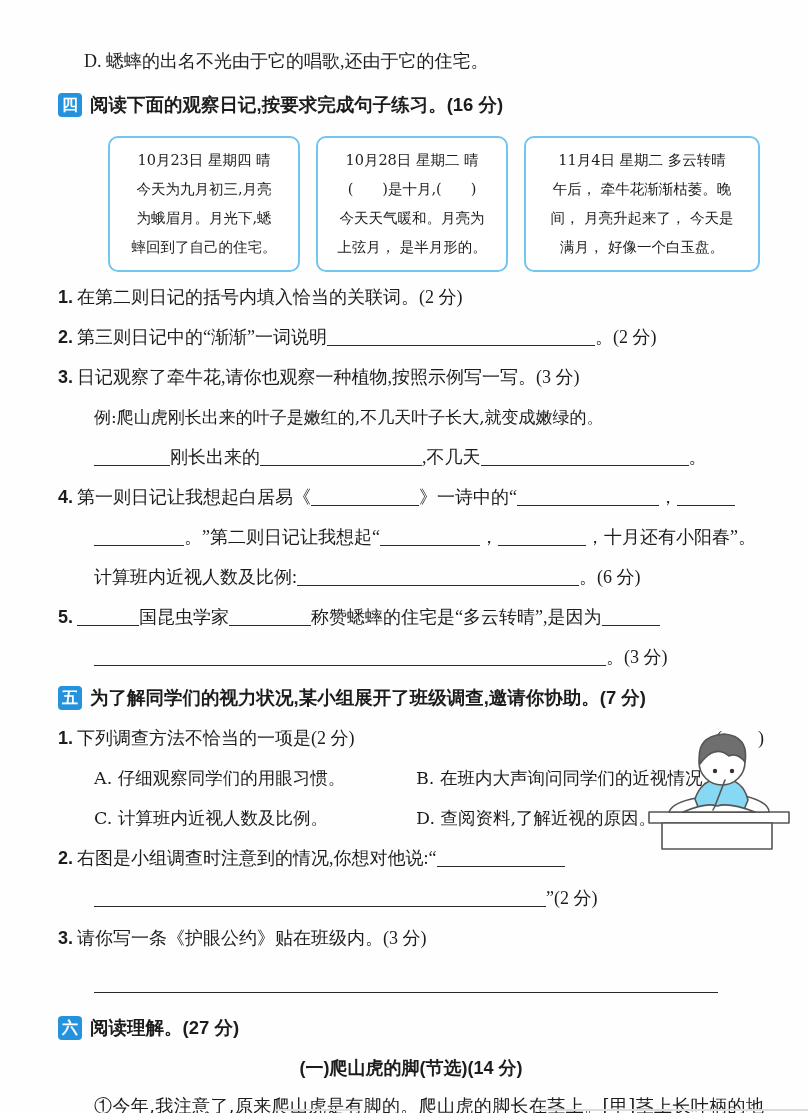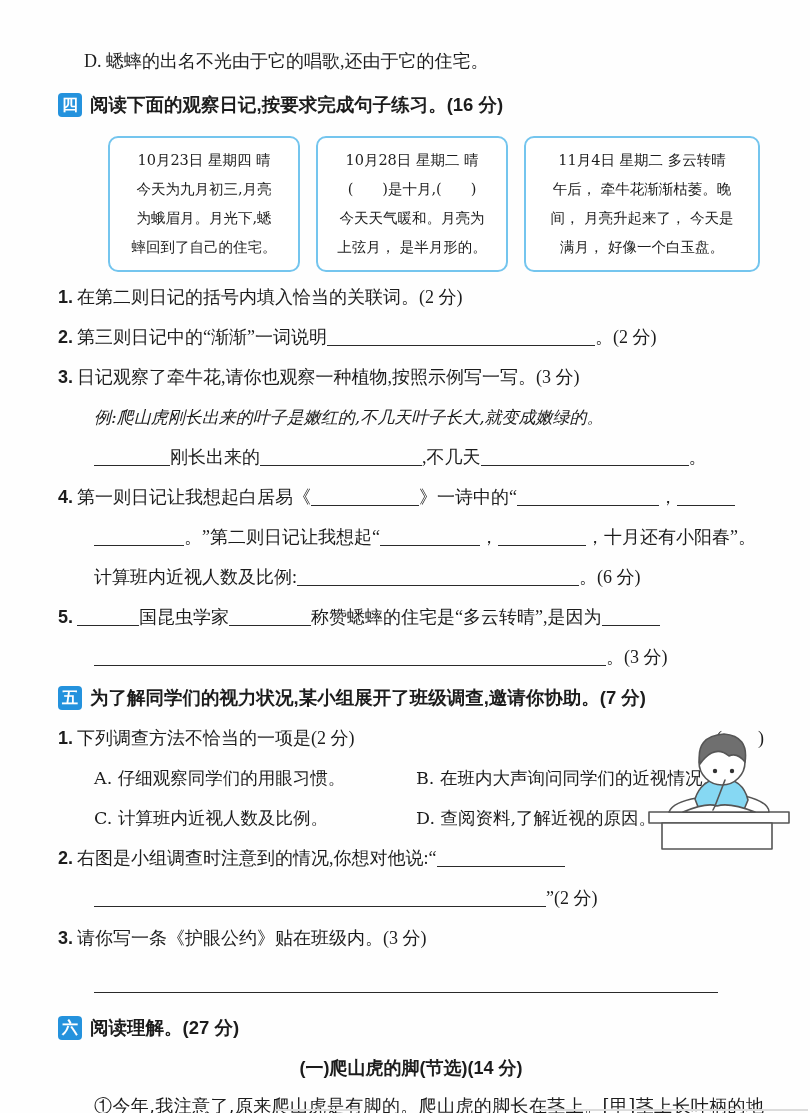--- a/index.html
+++ b/index.html
@@ -79,21 +79,21 @@
       <span class="qnum">1.</span><span>在第二则日记的括号内填入恰当的关联词。(2 分)</span>
     </div>
 
     <div class="line song">
       <span class="qnum">2.</span><span>第三则日记中的“渐渐”一词说明</span><span class="bl" style="width:268px;"></span><span>。(2 分)</span>
     </div>
 
     <div class="line song">
       <span class="qnum">3.</span><span>日记观察了牵牛花,请你也观察一种植物,按照示例写一写。(3 分)</span>
     </div>
-    <div class="line kai indent2" style="font-size:17px;font-style:italic;">
+    <div class="line kai indent2" style="font-size:17px;">
       <span>例:爬山虎刚长出来的叶子是嫩红的,不几天叶子长大,就变成嫩绿的。</span>
     </div>
     <div class="line song indent2">
       <span class="bl" style="width:76px;"></span><span>刚长出来的</span><span class="bl" style="width:162px;"></span><span>,不几天</span><span class="bl" style="width:208px;"></span><span>。</span>
     </div>
 
     <div class="line song">
       <span class="qnum">4.</span><span>第一则日记让我想起白居易《</span><span class="bl" style="width:108px;"></span><span>》一诗中的“</span><span class="bl" style="width:142px;"></span><span>，</span><span class="bl" style="width:58px;"></span>
     </div>
     <div class="line song indent2">

